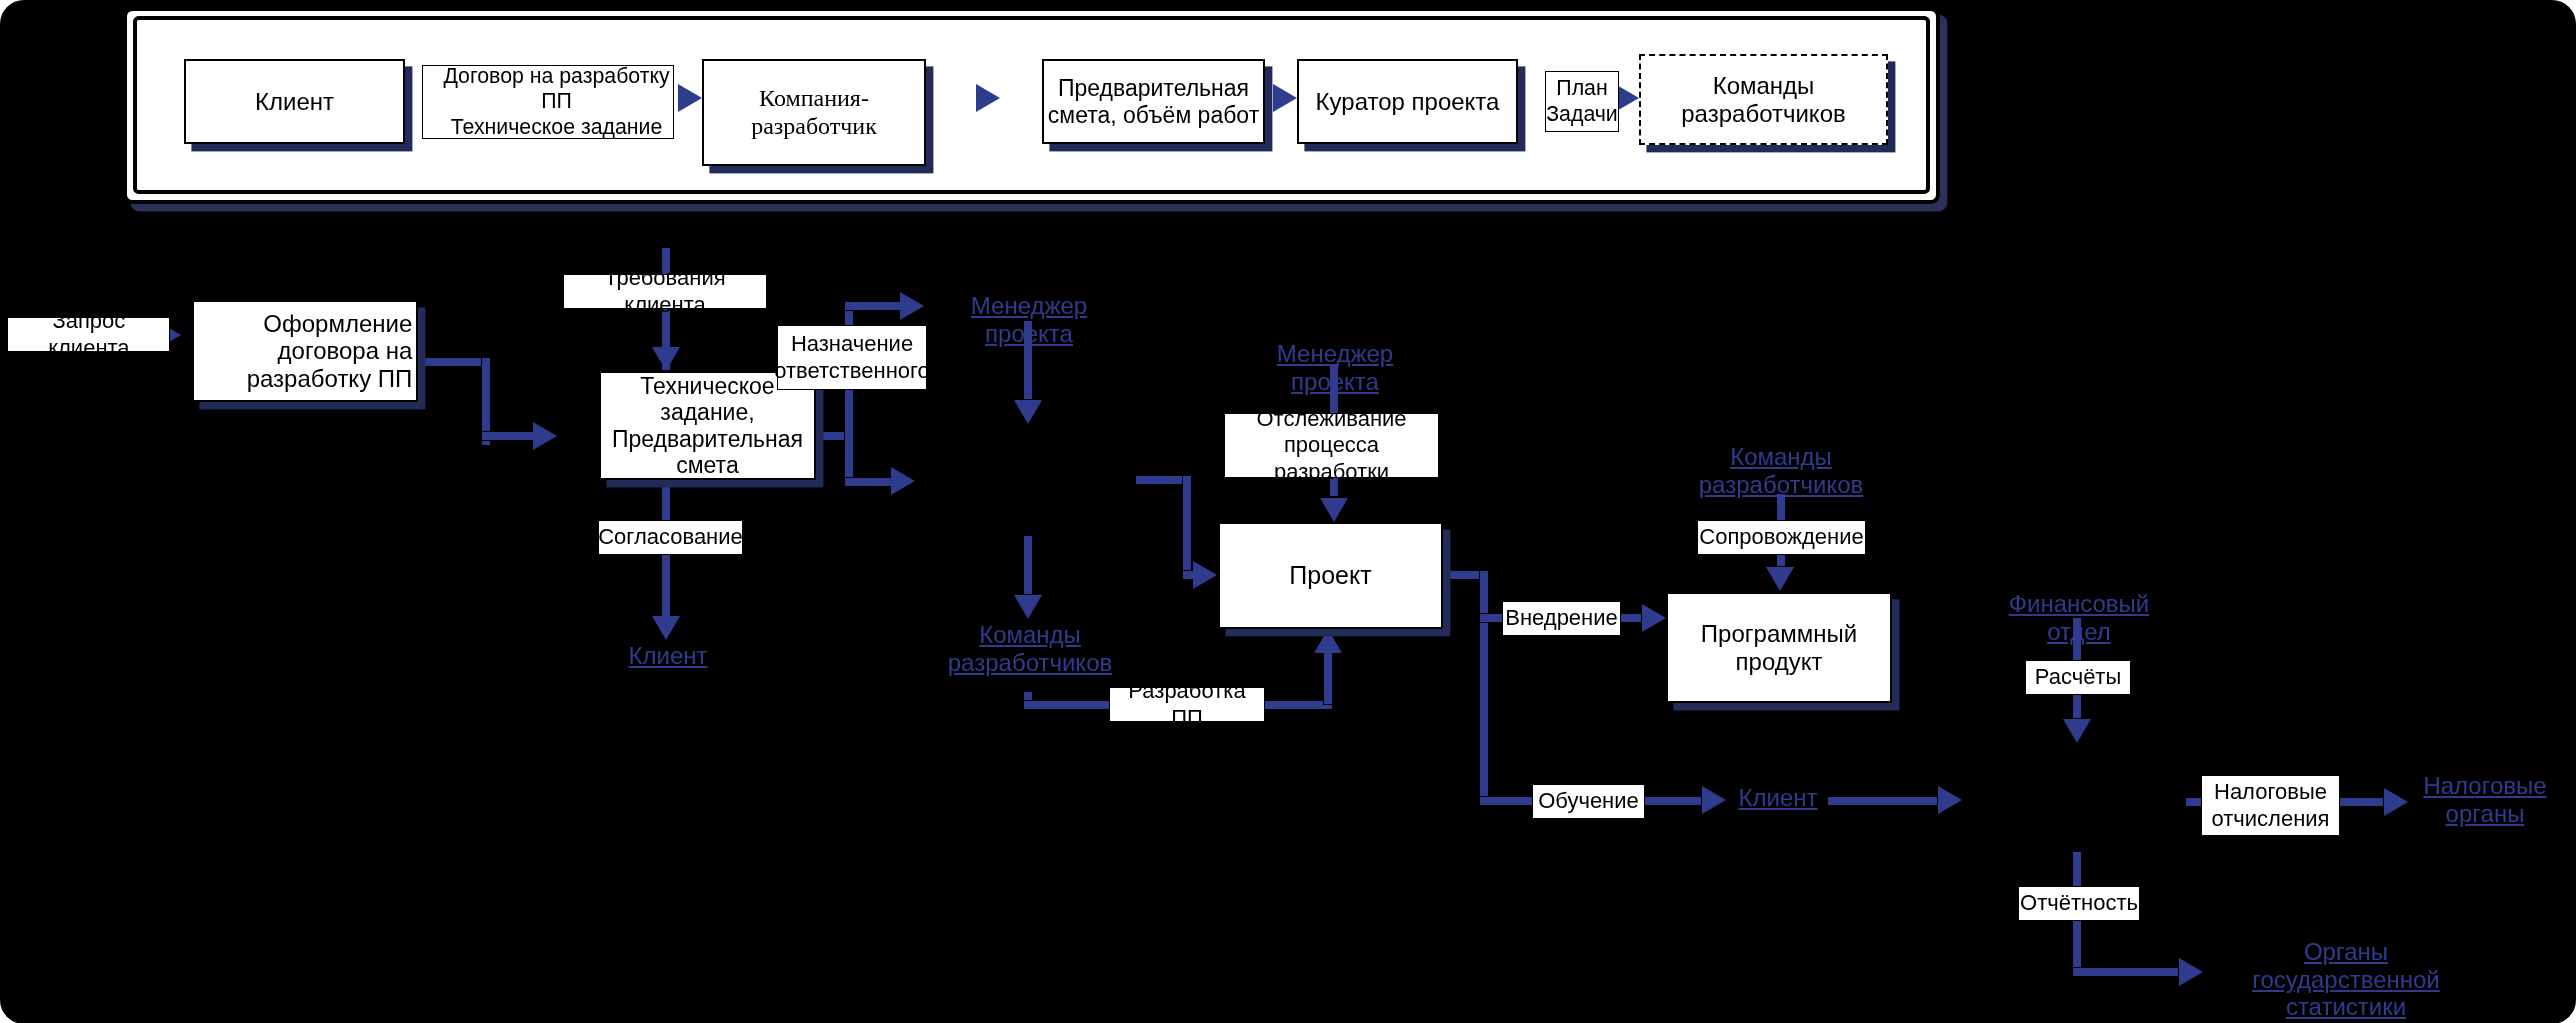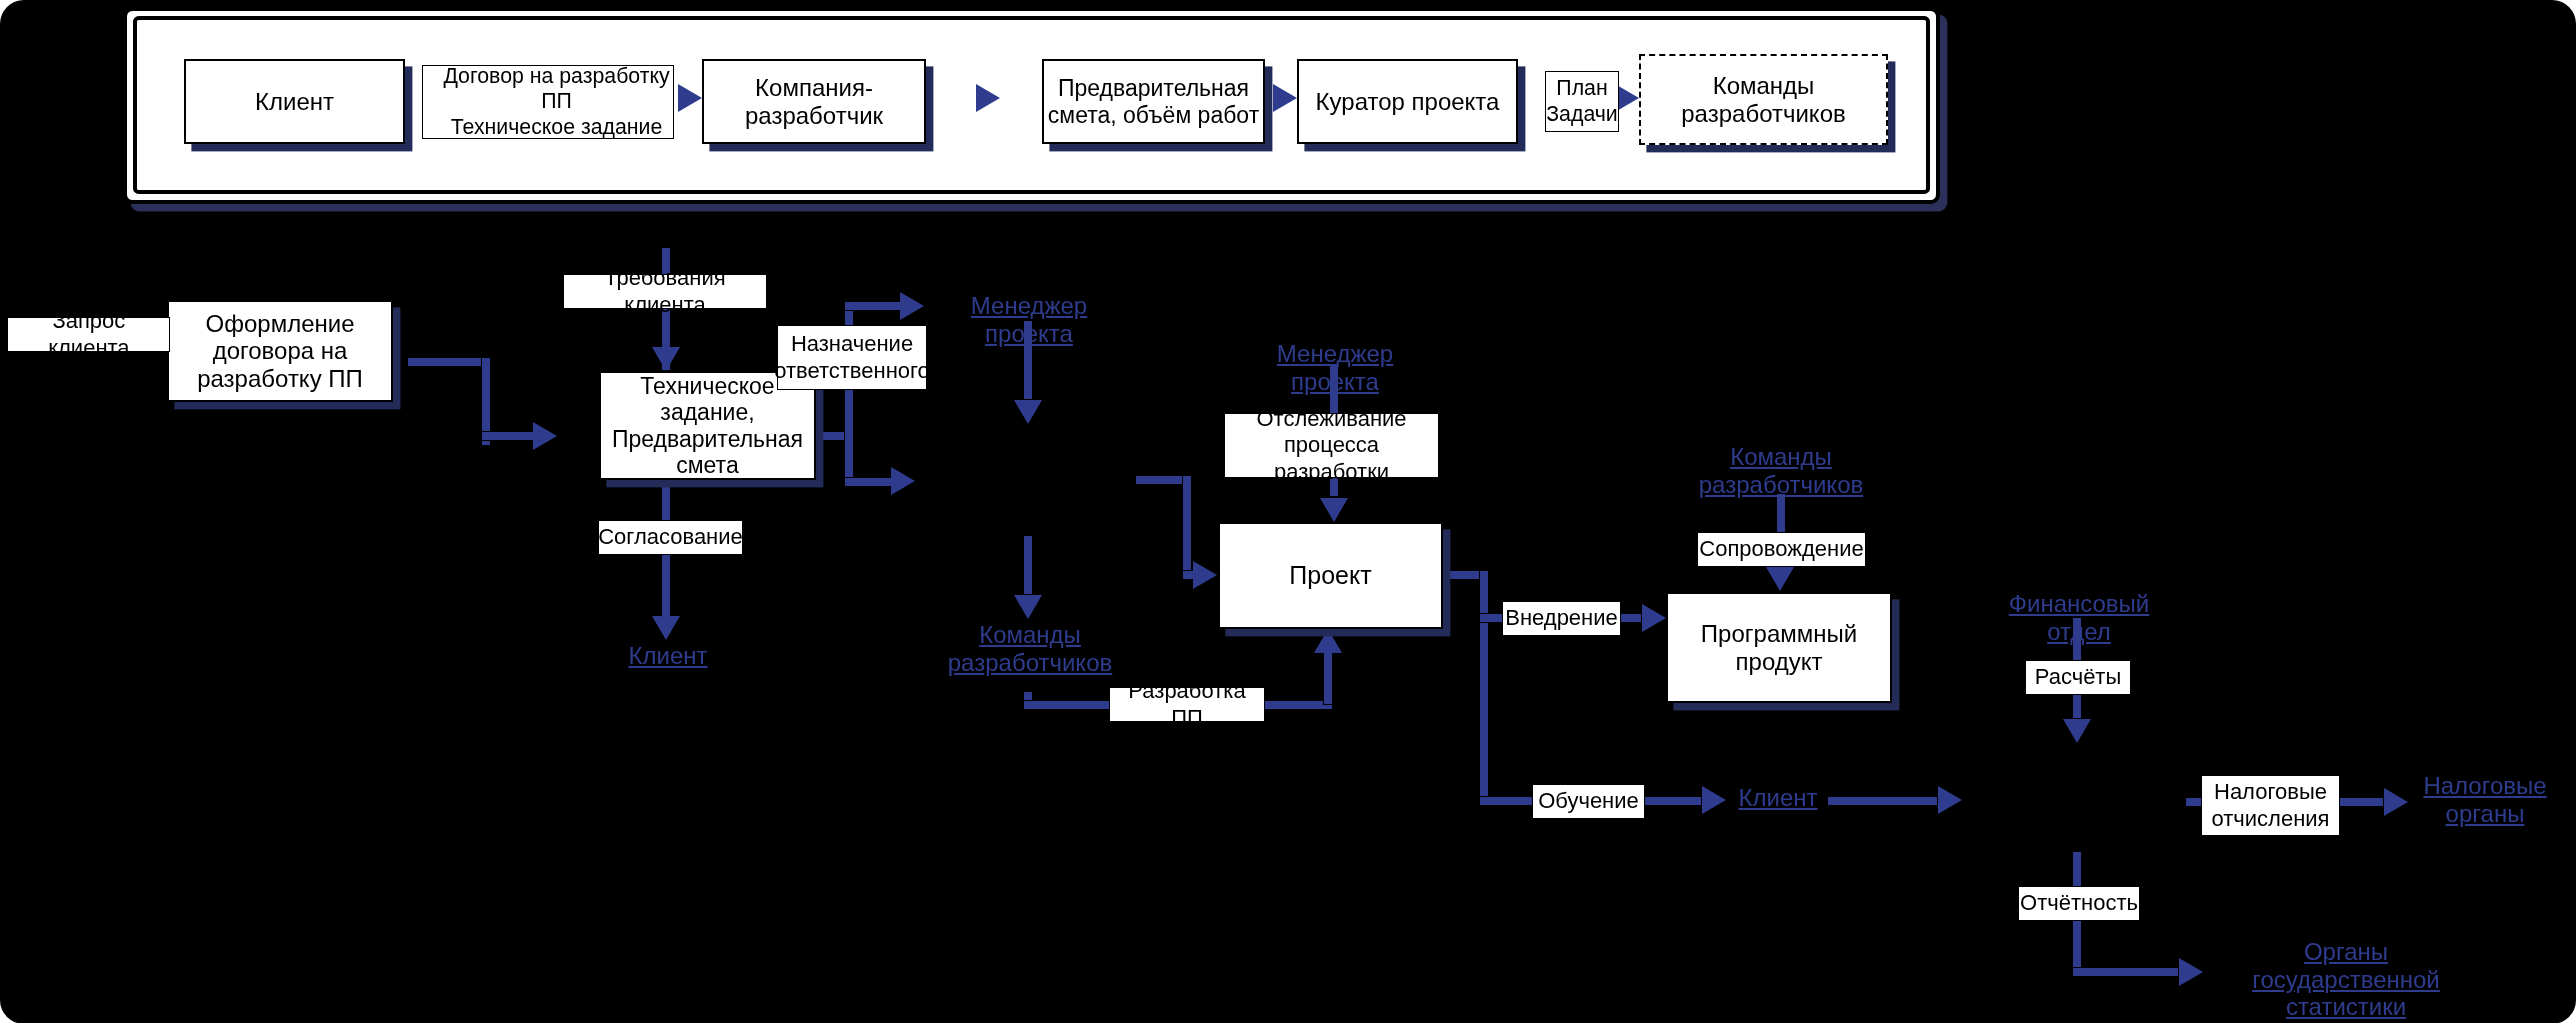--- a/index.html
+++ b/index.html
@@ -64,21 +64,21 @@
   <div class="seg h" style="left:926px;top:94px;width:52px;"></div>
   <div class="ar r" style="left:976px;top:84px;"></div>
   <div class="seg h" style="left:1222px;top:94px;width:54px;"></div>
   <div class="ar r" style="left:1273px;top:84px;"></div>
   <div class="seg h" style="left:1518px;top:94px;width:27px;"></div>
   <div class="ar r" style="left:1615px;top:84px;"></div>
 
   <div class="box" style="left:184px;top:59px;width:221px;height:85px;">Клиент</div>
   <div class="lbl f23" style="left:422px;top:65px;width:252px;height:74px;padding-left:19px;">Договор на разработку ПП
 Техническое задание</div>
-  <div class="box" style="left:702px;top:59px;width:224px;height:85px;">Компания-разработчик</div>
+  <div class="box" style="left:702px;top:59px;width:224px;height:107px;font-family:Liberation Serif, serif;">Компания-разработчик</div>
   <div class="box f25" style="left:1000px;top:59px;width:223px;height:85px;">Предварительная смета, объём работ</div>
   <div class="box" style="left:1297px;top:59px;width:221px;height:85px;">Куратор проекта</div>
   <div class="lbl f23" style="left:1545px;top:71px;width:74px;height:61px;">План
 Задачи</div>
   <div class="box dashed" style="left:1639px;top:54px;width:249px;height:91px;">Команды
 разработчиков</div>
 
   <div class="seg h" style="left:93px;top:330px;width:74px;"></div>
   <div class="ar r" style="left:157px;top:321px;"></div>
 
@@ -136,21 +136,21 @@
   <div class="ar d" style="left:2063px;top:719px;"></div>
 
   <div class="seg h" style="left:2185px;top:797px;width:199px;"></div>
   <div class="ar r" style="left:2384px;top:788px;"></div>
 
   <div class="seg v" style="left:2072px;top:851px;height:125px;"></div>
   <div class="seg h" style="left:2072px;top:967px;width:107px;"></div>
   <div class="ar r" style="left:2179px;top:958px;"></div>
 
   <div class="lbl" style="left:7.4px;top:317px;width:163px;height:35px;">Запрос клиента</div>
-  <div class="box" style="left:167px;top:300px;width:226px;height:102px;">Оформление договора на разработку ПП</div>
+  <div class="box" style="left:192px;top:300px;width:226px;height:102px;text-align:right;">Оформление договора на разработку ПП</div>
   <div class="lbl" style="left:563px;top:274px;width:204px;height:35px;">Требования клиента</div>
   <div class="box f25" style="left:557px;top:371px;width:217px;height:109px;">Техническое задание, Предварительная смета</div>
   <div class="lbl" style="left:598px;top:520px;width:145px;height:35px;">Согласование</div>
   <div class="link" style="left:603px;top:642px;width:130px;">Клиент</div>
 
   <div class="lbl" style="left:777px;top:325px;width:150px;height:65px;">Назначение
 ответственного</div>
   <div class="link" style="left:927px;top:292px;width:204px;">Менеджер проекта</div>
   <div class="link" style="left:935px;top:621px;width:190px;">Команды
 разработчиков</div>
@@ -159,21 +159,21 @@
   <div class="lbl" style="left:1224px;top:413px;width:215px;height:65px;">Отслеживание
 процесса разработки</div>
   <div class="box" style="left:1218px;top:522px;width:225px;height:107px;font-size:25px;">Проект</div>
   <div class="lbl" style="left:1109px;top:687px;width:156px;height:35px;">Разработка ПП</div>
 
   <div class="lbl" style="left:1502px;top:601px;width:119px;height:35px;">Внедрение</div>
   <div class="lbl" style="left:1532px;top:784px;width:113px;height:35px;">Обучение</div>
 
   <div class="link" style="left:1686px;top:443px;width:190px;">Команды
 разработчиков</div>
-  <div class="lbl" style="left:1697px;top:532px;width:169px;height:35px;">Сопровождение</div>
+  <div class="lbl" style="left:1697px;top:520px;width:169px;height:35px;">Сопровождение</div>
   <div class="box" style="left:1666px;top:592px;width:226px;height:111px;">Программный продукт</div>
   <div class="link" style="left:1720px;top:784px;width:116px;">Клиент</div>
 
   <div class="link" style="left:1977px;top:590px;width:204px;">Финансовый отдел</div>
   <div class="lbl" style="left:2025px;top:660px;width:106px;height:35px;">Расчёты</div>
   <div class="lbl" style="left:2201px;top:775px;width:139px;height:61px;">Налоговые
 отчисления</div>
   <div class="link" style="left:2411px;top:772px;width:148px;">Налоговые
 органы</div>
   <div class="lbl" style="left:2018px;top:886px;width:122px;height:35px;text-align:center;">Отчётность</div>

